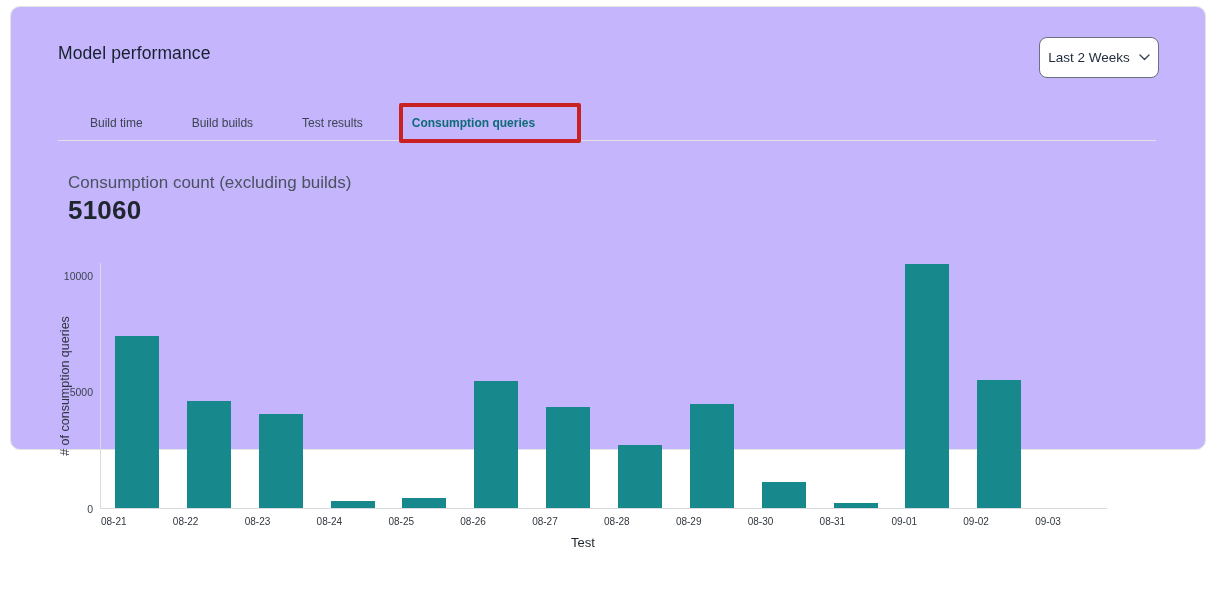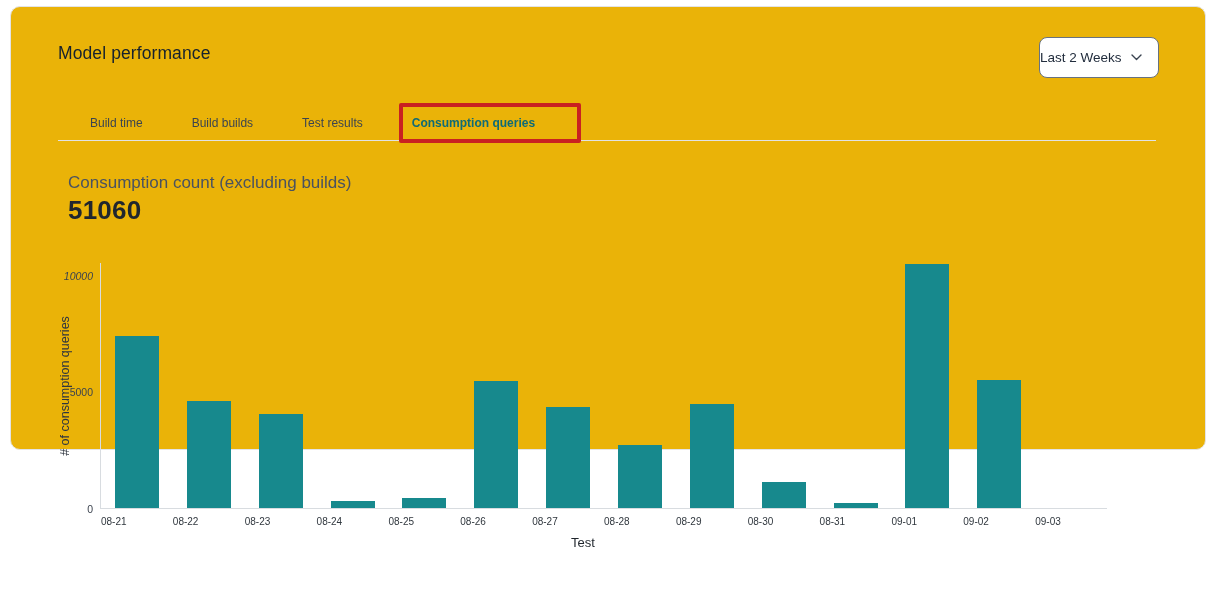--- a/index.html
+++ b/index.html
@@ -1,30 +1,30 @@
 <!DOCTYPE html>
 <html><head>
 <meta charset="utf-8">
 <style>
   * { margin:0; padding:0; box-sizing:border-box; }
   html,body { background:#ffffff; }
   body { font-family:"Liberation Sans","DejaVu Sans",sans-serif; }
   .stage { position:relative; width:1228px; height:590px; background:#ffffff; overflow:hidden; }
   .card {
     position:absolute; left:10px; top:6px; width:1196px; height:444px;
-    background:#eab308; border:1px solid #e3e4e6; border-radius:10px;
+    background:#c4b5fd; border:1px solid #e3e4e6; border-radius:10px;
   }
   .page-title {
     position:absolute; left:47px; top:36px;
     font-size:17.5px; font-weight:500; color:#16212e; letter-spacing:.1px;
   }
   .range-dropdown {
     position:absolute; left:1028px; top:30px; width:120px; height:41px;
     border:1px solid #68727f; border-radius:8px; background:#fff;
-    display:flex; align-items:center; justify-content:flex-start; gap:9px;
+    display:flex; align-items:center; justify-content:center; gap:9px;
     font-size:13.5px; color:#222d3d; cursor:pointer;
   }
   .range-dropdown svg { display:block; }
   .tabs {
     position:absolute; left:79px; top:107px;
     display:flex; gap:49px; font-size:12px; color:#3b4450;
   }
   .tab { cursor:pointer; white-space:nowrap; padding:2px 0; }
   .tab.active { color:#0e6b77; font-weight:700; }
   .tabs-divider {
@@ -155,17 +155,17 @@
           <div class="xlab">09-01</div>
           <div class="xlab">09-02</div>
           <div class="xlab">09-03</div>
         </div>
       <div class="yaxis-title">
         <span># of consumption queries</span>
       </div>
       <div class="xaxis-title">Test</div>
     <div class="ytick" style="top: 246px;">0</div>
         <div class="ytick" style="top: 129.4px;">5000</div>
-        <div class="ytick" style="top: 12.8px; font-style: italic;">10000</div>
+        <div class="ytick" style="top: 12.8px;">10000</div>
       </div>
 
   </div>
 </div>
 
 </body></html>

